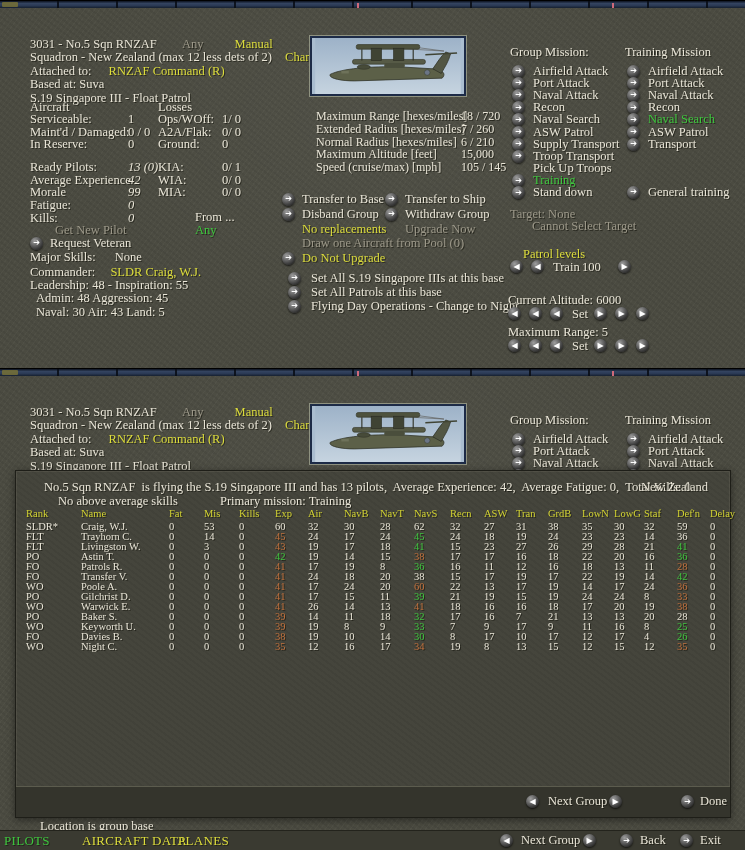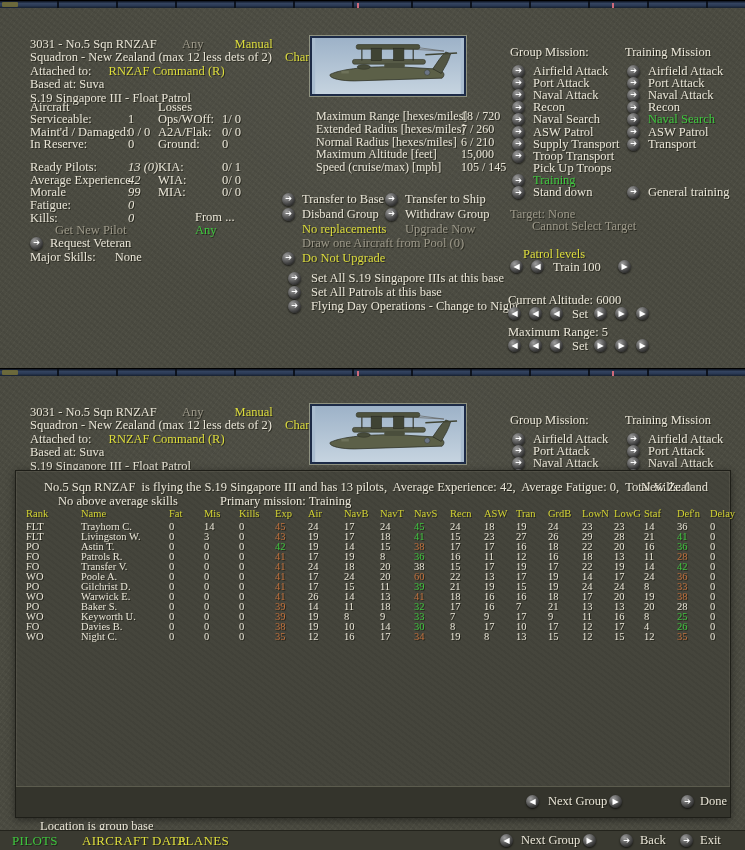--- a/index.html
+++ b/index.html
@@ -135,20 +135,29 @@
 
     <div class="row" style="left:30px;top:228px">
       <span class="btn">➔</span>
       <span>Request Veteran</span>
     </div>
     <div class="abs nowrap" style="left:30px;top:242px">
       <span>Major Skills:</span>
       <span style="margin-left:16px">None</span>
     </div>
 
+    <div class="abs" style="left:30px;top:258px;line-height:13.2px">
+      <div class="nowrap">
+        <span>Commander:</span>
+        <span class="yellow" style="margin-left:12px">SLDR Craig, W.J.</span>
+      </div>
+      <div class="nowrap">Leadership: 48 - Inspiration: 55</div>
+      <div class="nowrap" style="padding-left:6px">Admin: 48   Aggression: 45</div>
+      <div class="nowrap" style="padding-left:6px">Naval: 30   Air: 43   Land:  5</div>
+    </div>
 
     <div class="plane-frame">
       <svg viewBox="0 0 156 60" xmlns="http://www.w3.org/2000/svg">
         <defs>
           <linearGradient id="sky" x1="0" y1="0" x2="0" y2="1">
             <stop offset="0" stop-color="#9db2c8"></stop>
                   <stop offset="1" stop-color="#c6d4e0"></stop>
           </linearGradient>
         </defs>
         <rect x="0" y="0" width="156" height="60" fill="url(#sky)"></rect>
@@ -652,20 +661,41 @@
               <th>GrdB</th>
               <th>LowN</th>
               <th>LowG</th>
               <th>Staf</th>
               <th>Def'n</th>
               <th>Delay</th>
             </tr>
           </thead>
           <tbody>
             <tr>
+              <td>SLDR*</td>
+              <td>Craig, W.J.</td>
+              <td style="color: rgb(233, 229, 215);">0</td>
+              <td style="color: rgb(233, 229, 215);">53</td>
+              <td style="color: rgb(233, 229, 215);">0</td>
+              <td style="color: rgb(233, 229, 215);">60</td>
+              <td style="color: rgb(233, 229, 215);">32</td>
+              <td style="color: rgb(233, 229, 215);">30</td>
+              <td style="color: rgb(233, 229, 215);">28</td>
+              <td style="color: rgb(233, 229, 215);">62</td>
+              <td style="color: rgb(233, 229, 215);">32</td>
+              <td style="color: rgb(233, 229, 215);">27</td>
+              <td style="color: rgb(233, 229, 215);">31</td>
+              <td style="color: rgb(233, 229, 215);">38</td>
+              <td style="color: rgb(233, 229, 215);">35</td>
+              <td style="color: rgb(233, 229, 215);">30</td>
+              <td style="color: rgb(233, 229, 215);">32</td>
+              <td style="color: rgb(233, 229, 215);">59</td>
+              <td style="color: rgb(233, 229, 215);">0</td>
+            </tr>
+            <tr>
               <td>FLT</td>
               <td>Trayhorn C.</td>
               <td style="color: rgb(233, 229, 215);">0</td>
               <td style="color: rgb(233, 229, 215);">14</td>
               <td style="color: rgb(233, 229, 215);">0</td>
               <td style="color: rgb(194, 112, 60);">45</td>
               <td style="color: rgb(233, 229, 215);">24</td>
               <td style="color: rgb(233, 229, 215);">17</td>
               <td style="color: rgb(233, 229, 215);">24</td>
               <td style="color: rgb(62, 198, 62);">45</td>
@@ -918,21 +948,21 @@
         <span class="abs nowrap" style="left:532px;top:7px">Next Group</span>
         <span class="btn abs" style="left:593px;top:8px">▶</span>
         <span class="btn abs" style="left:665px;top:8px">➔</span>
         <span class="abs nowrap" style="left:684px;top:7px">Done</span>
       </div>
     </div>
 
     <div class="loc-line">Location is group base</div>
 
     <div class="bbar">
-      <span class="tab green" style="left:12px">PILOTS</span>
+      <span class="tab green" style="left:4px">PILOTS</span>
       <span class="tab yellow" style="left:82px">AIRCRAFT DATA</span>
       <span class="tab yellow" style="left:178px">PLANES</span>
 
       <span class="btn abs" style="left:500px;top:3px">◀</span>
       <span class="abs nowrap" style="left:521px;top:2px">Next Group</span>
       <span class="btn abs" style="left:583px;top:3px">▶</span>
       <span class="btn abs" style="left:620px;top:3px">➔</span>
       <span class="abs nowrap" style="left:640px;top:2px">Back</span>
       <span class="btn abs" style="left:680px;top:3px">➔</span>
       <span class="abs nowrap" style="left:700px;top:2px">Exit</span>

